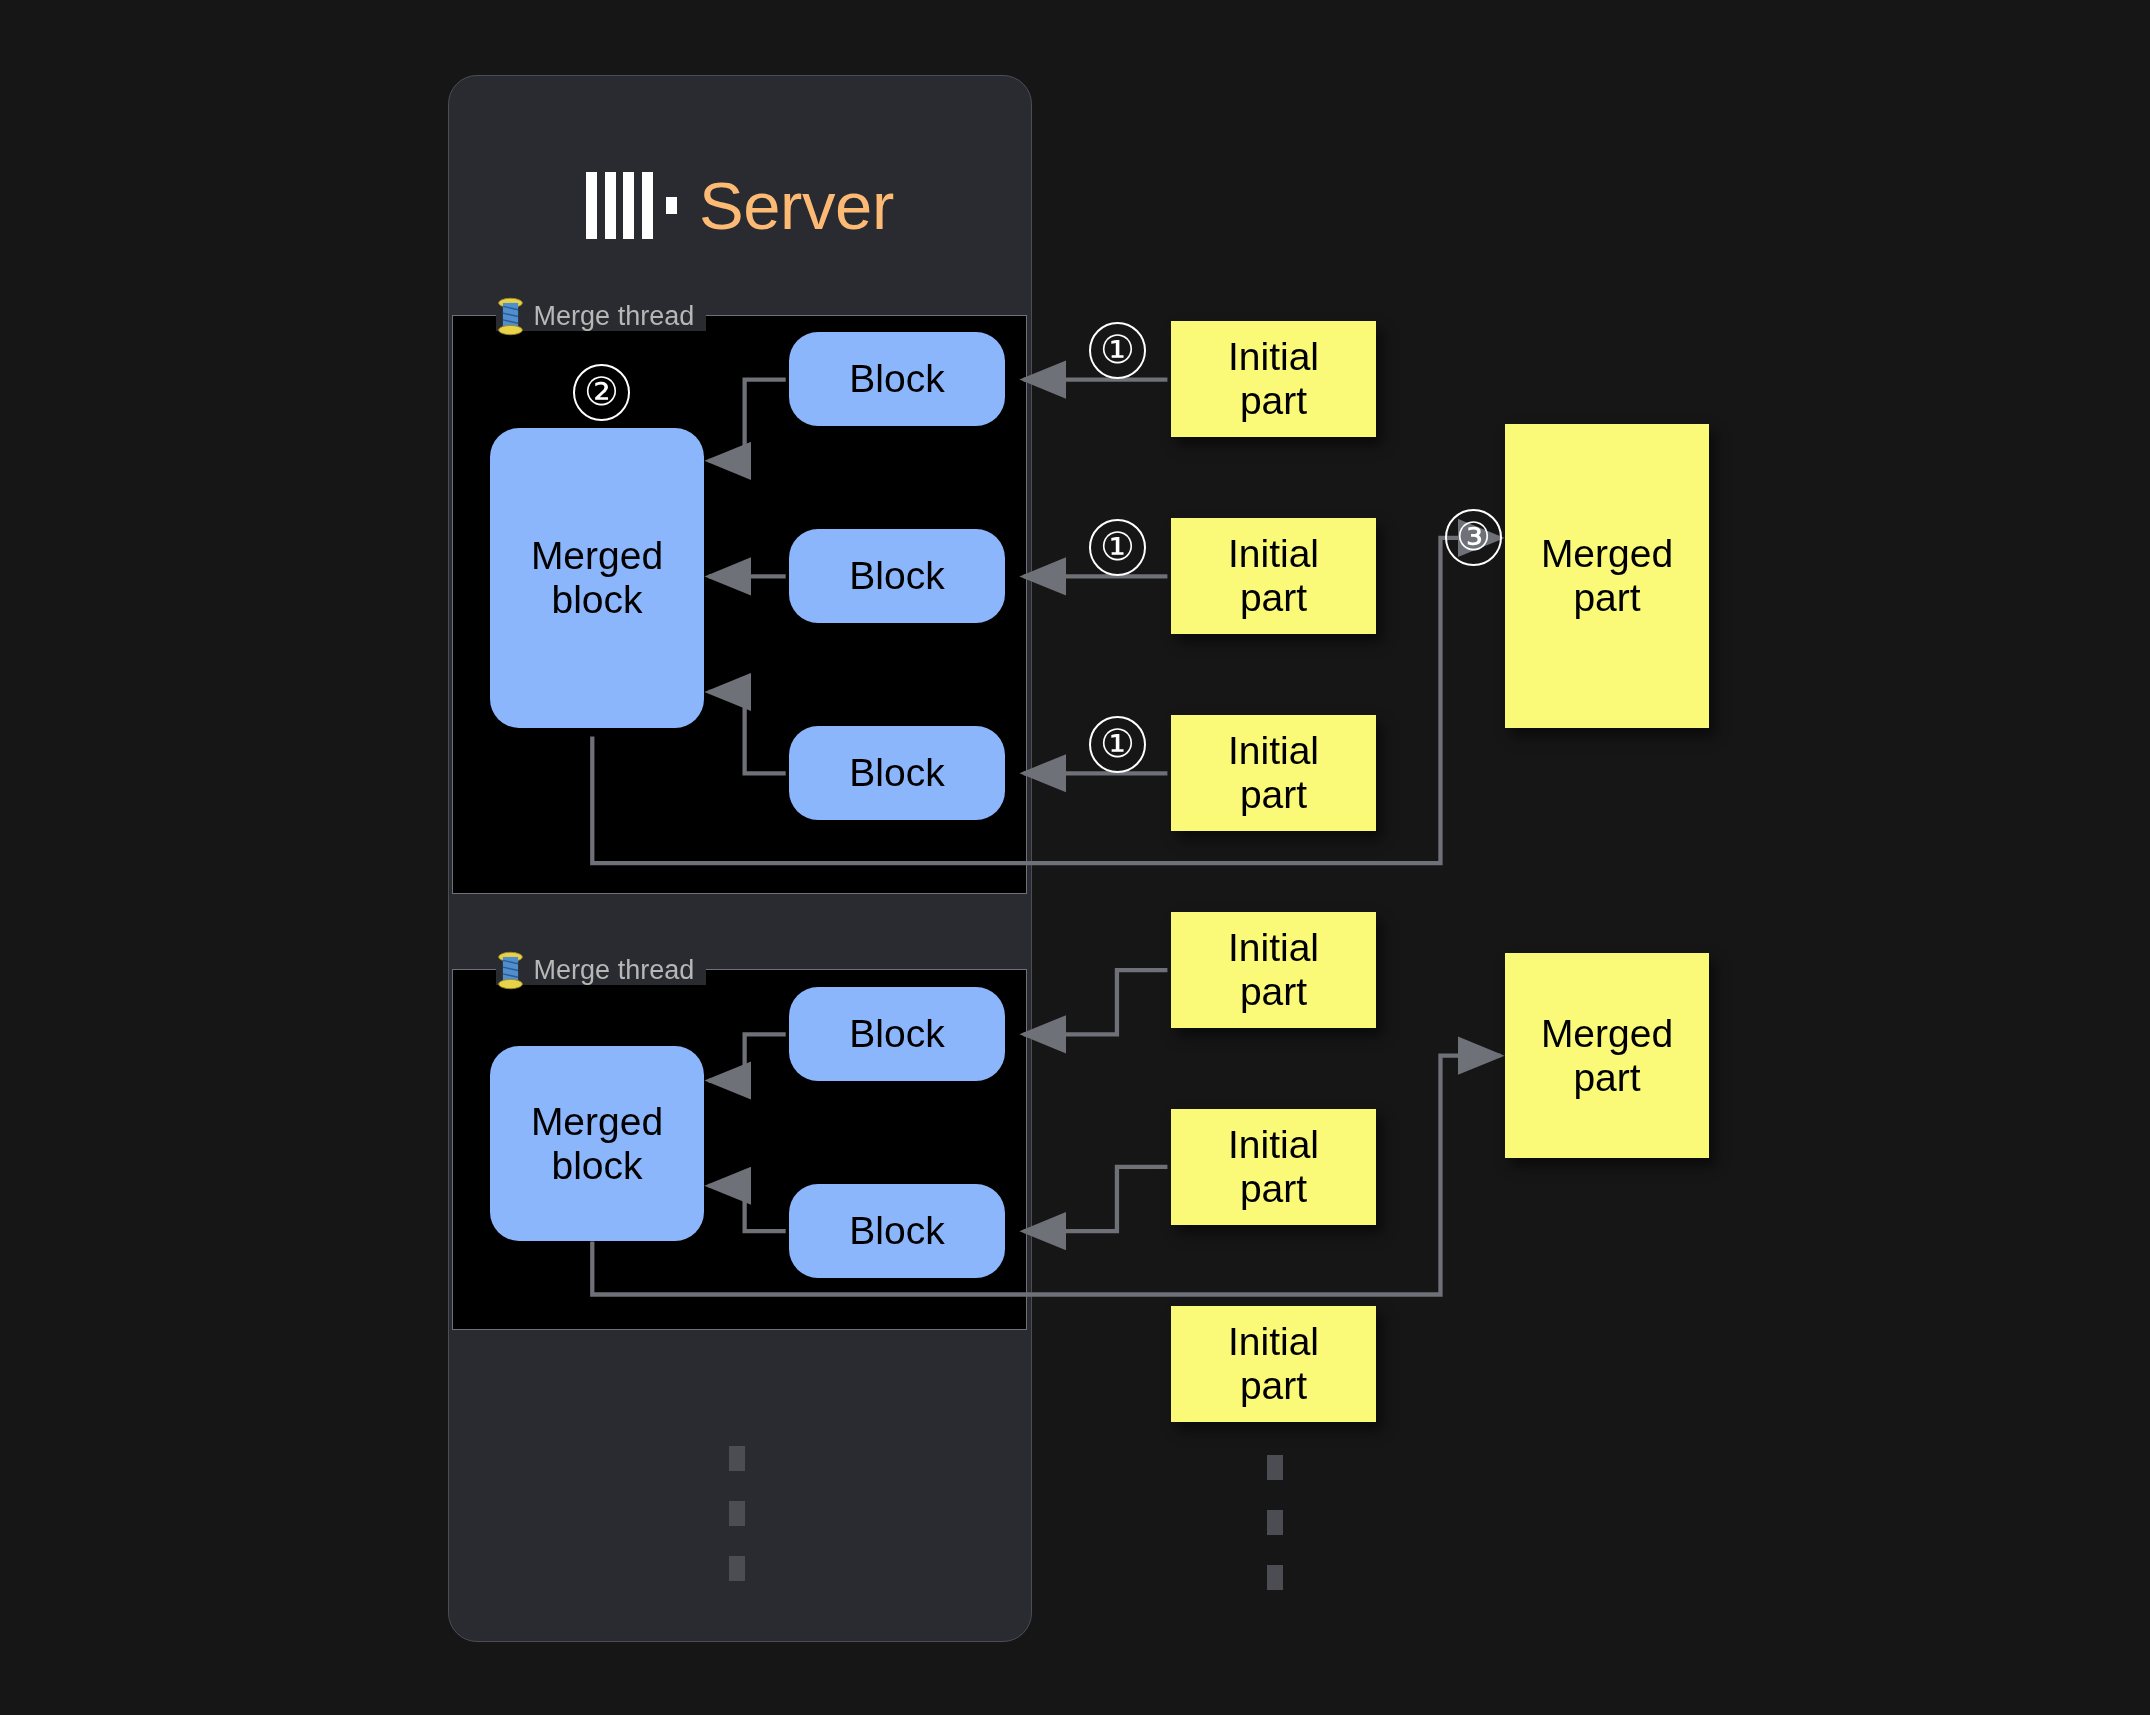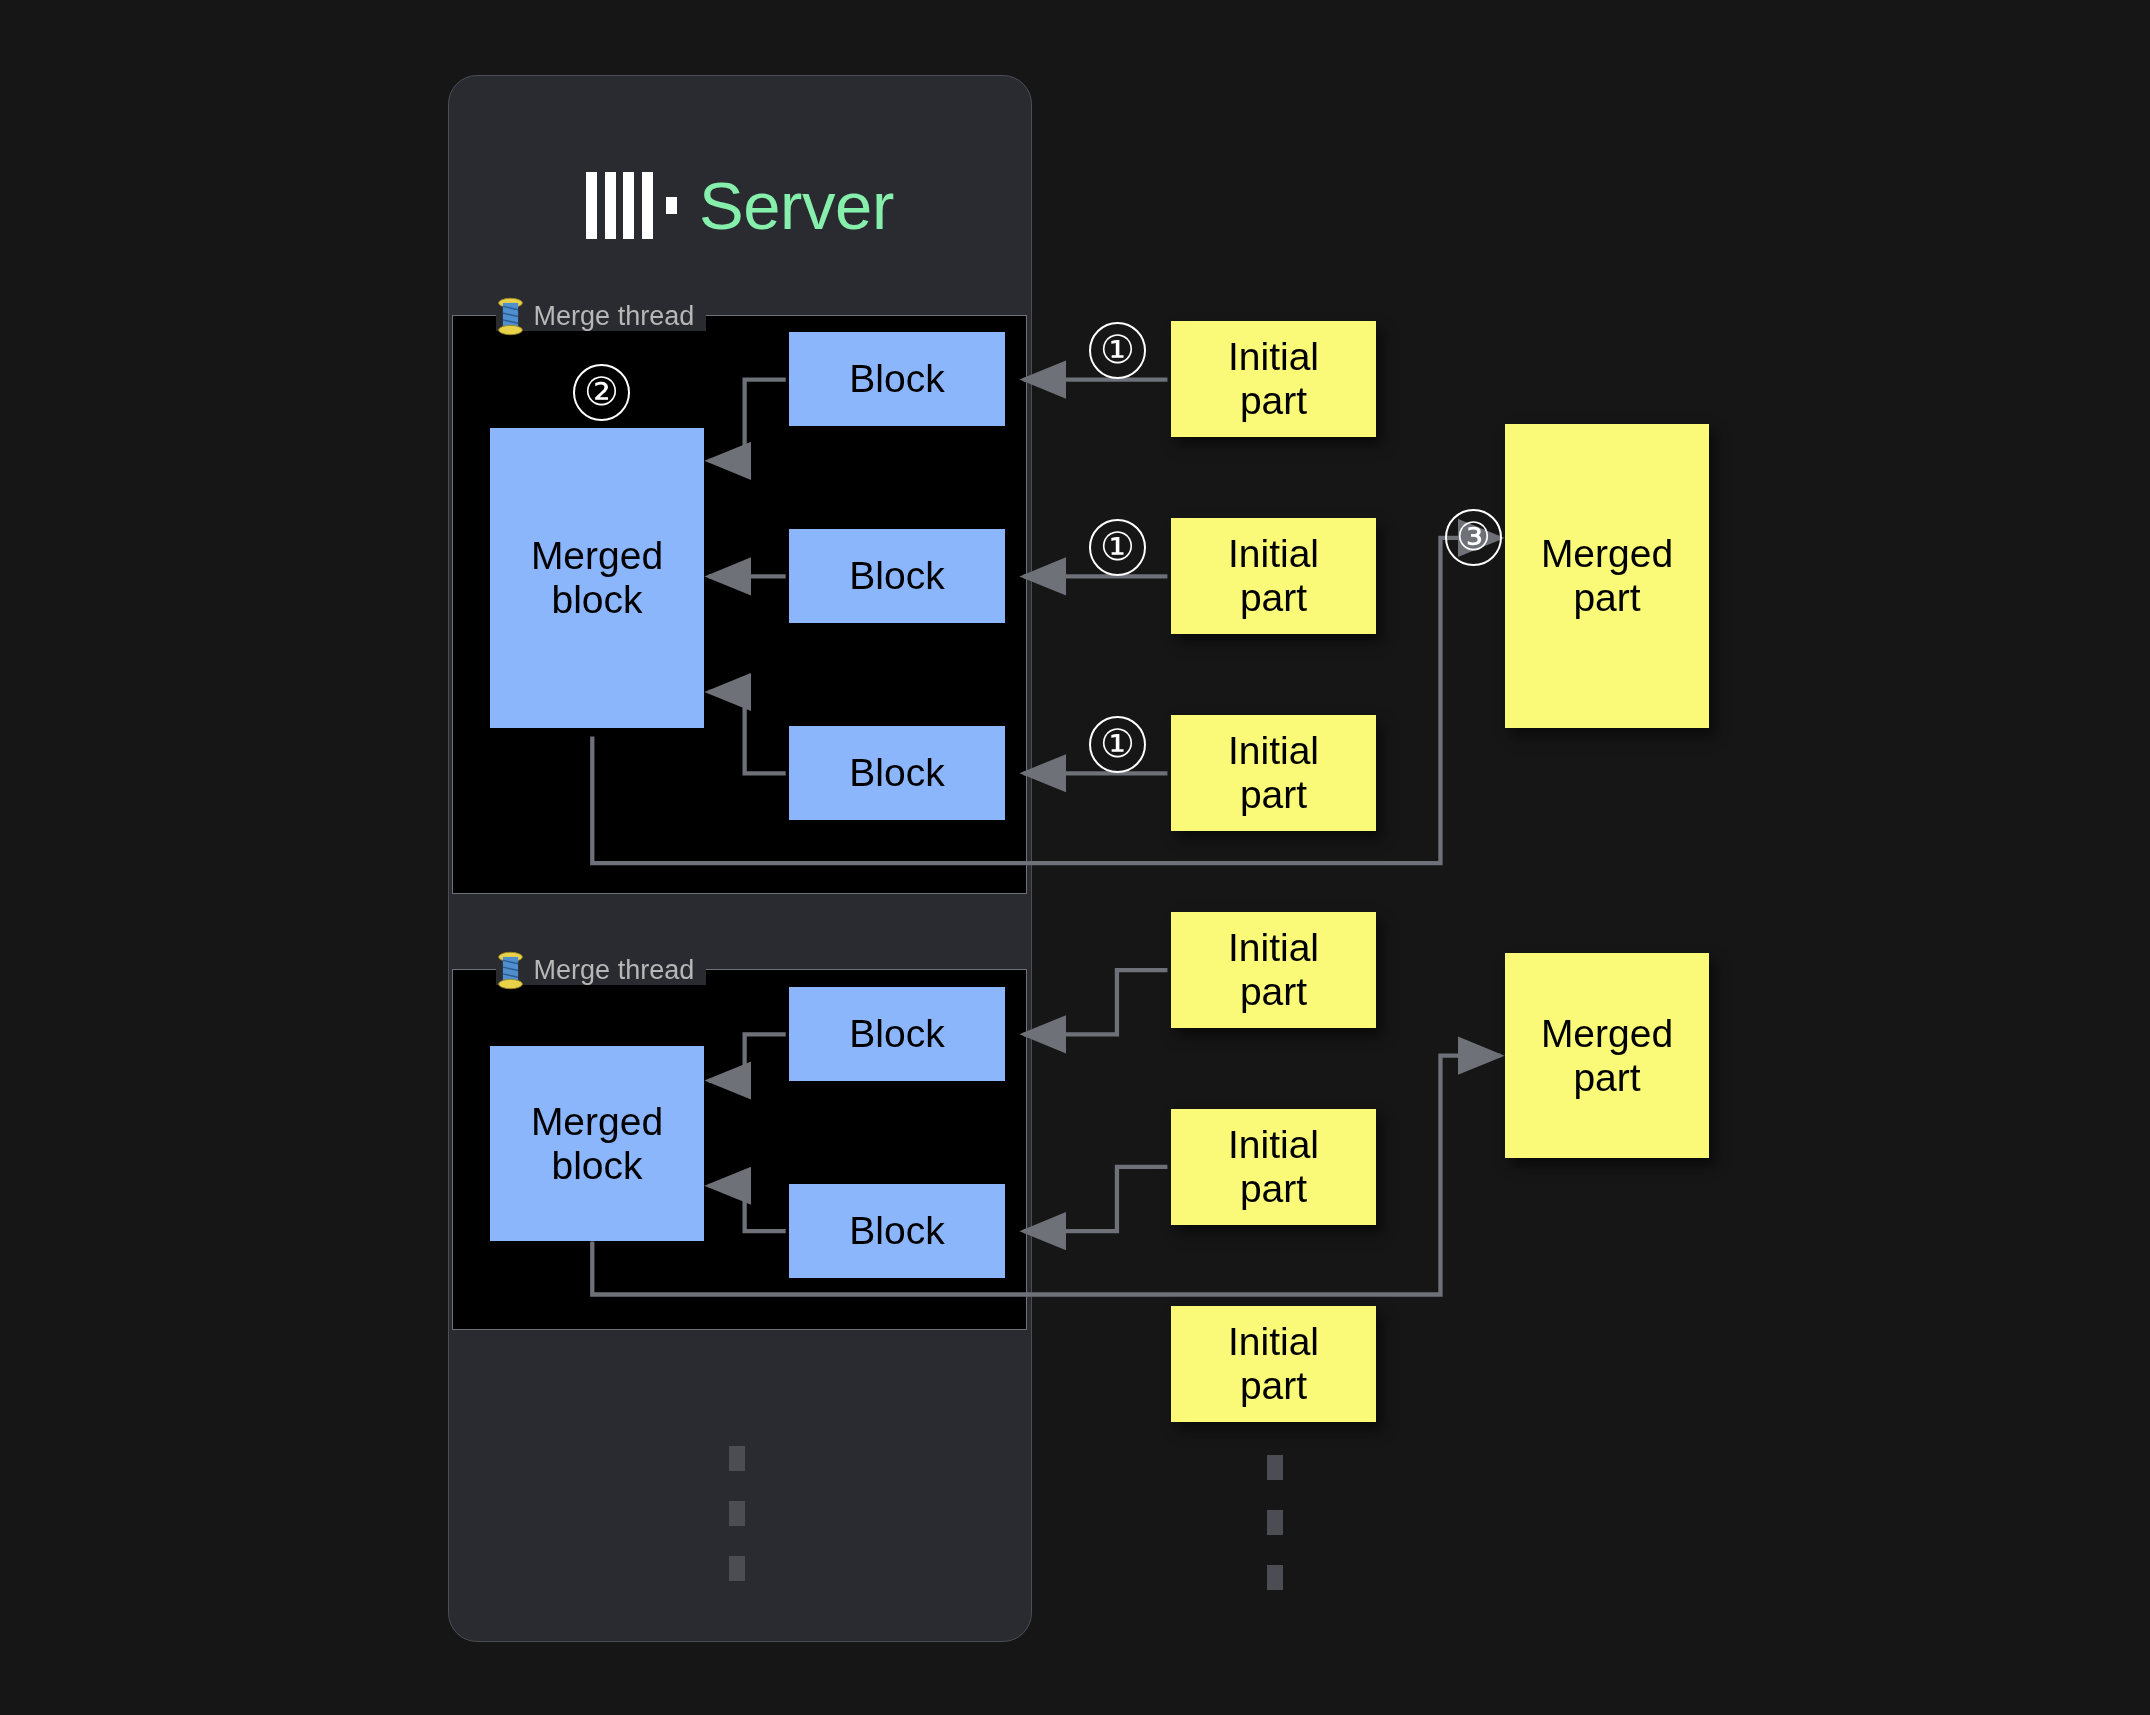--- a/index.html
+++ b/index.html
@@ -50,21 +50,21 @@
     background: #ffffff;
   }
   .ch-logo .dot {
     width: 11px;
     height: 17px;
     background: #ffffff;
     margin-bottom: 25px;
     margin-left: 5.1px;
   }
   .server-title {
-    color: #86efac;
+    color: #fdba74;
     font-size: 67px;
     font-weight: 400;
     letter-spacing: -0.4px;
     line-height: 1;
   }
 
   
   .merge-thread {
     position: absolute;
     background: #000000;
@@ -113,21 +113,21 @@
     position: absolute;
     display: flex;
     align-items: center;
     justify-content: center;
     text-align: center;
     color: #000000;
     font-size: 39px;
     line-height: 1.12;
     white-space: pre-line;
   }
-  .box.blue   { background: #8cb6fb; }
+  .box.blue   { background: #8cb6fb; border-radius: 29px; }
   .box.yellow { background: #fafa78; box-shadow: 6px 7.7px 12px rgba(0,0,0,0.55); text-align: center; }
 
   
   .step {
     position: absolute;
     width: 57px; height: 57px;
     border: 2.6px solid #ffffff;
     border-radius: 50%;
     color: #ffffff;
     font-size: 39px;

